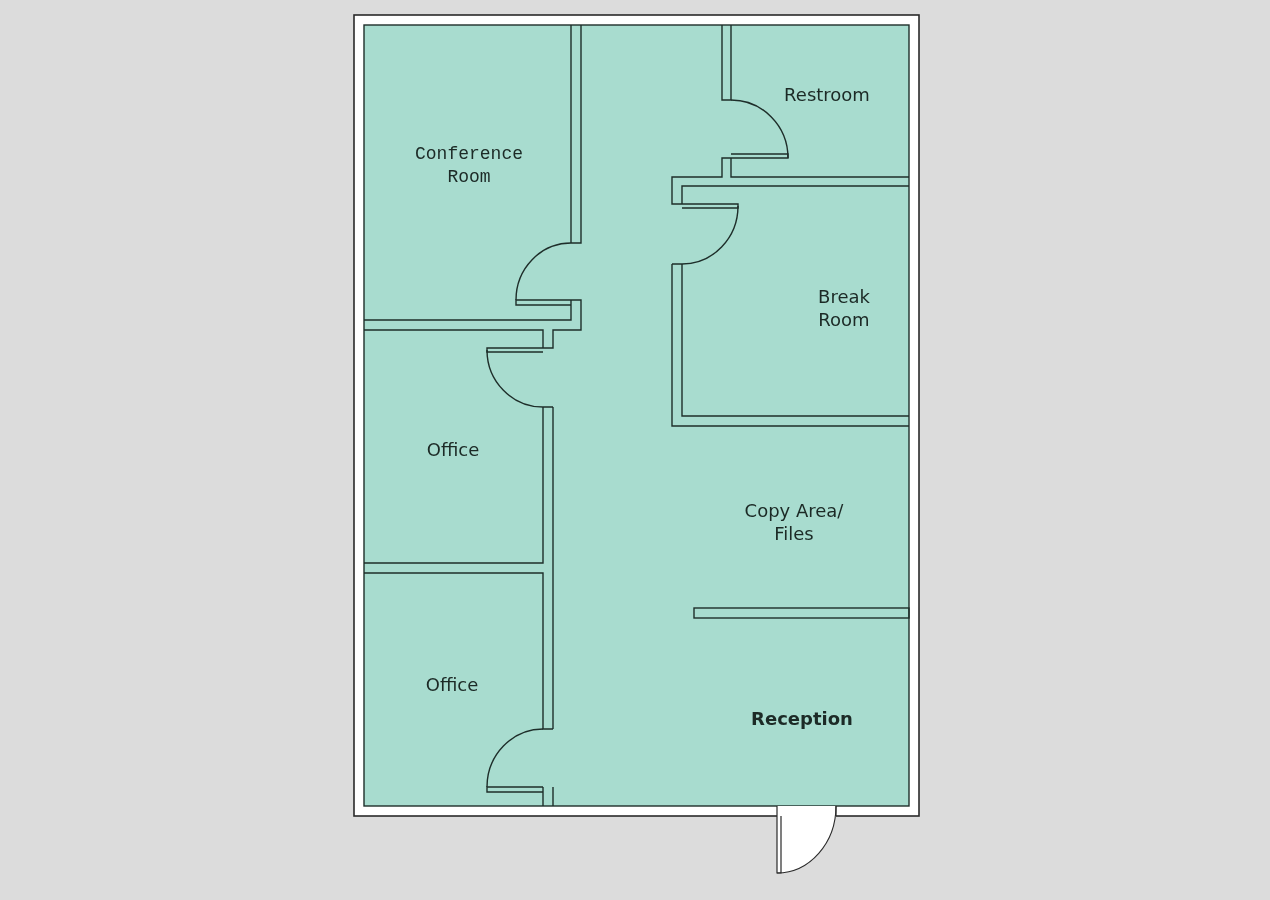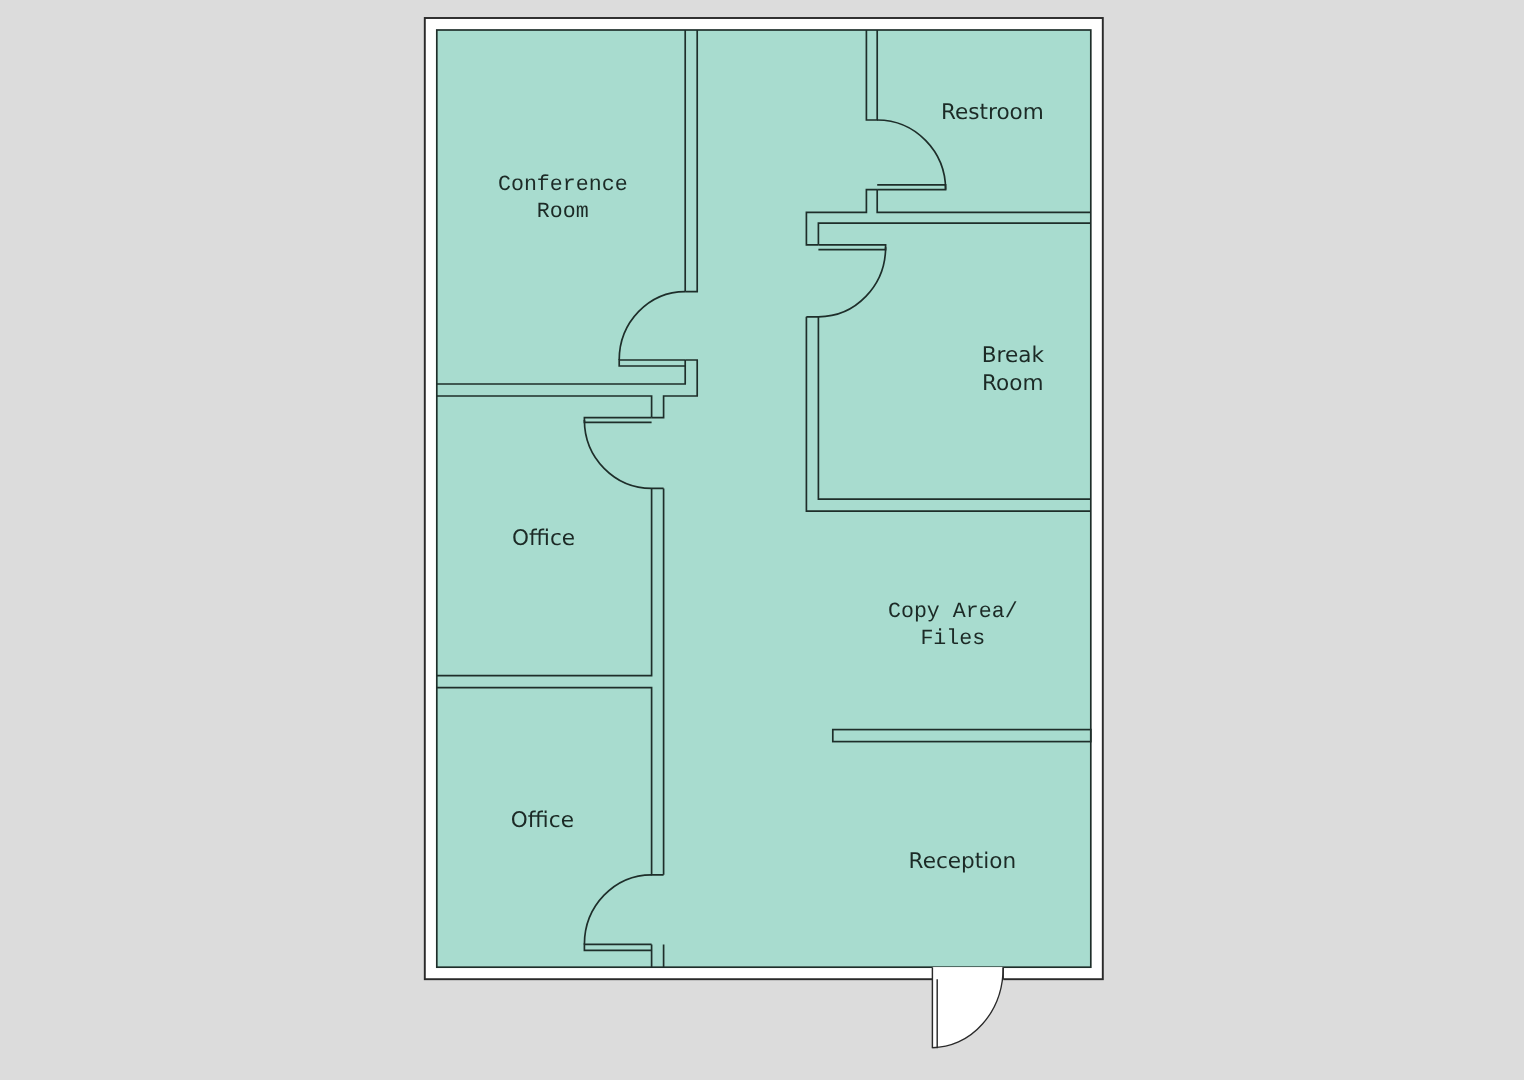--- a/index.html
+++ b/index.html
@@ -69,16 +69,16 @@
   <path d="M777,873 A59,67 0 0 0 836,806" fill="none" stroke="#2a2a2a" stroke-width="1.1"></path>
   <line x1="836" y1="806" x2="836" y2="816" stroke="#2a2a2a" stroke-width="1.2"></line>
 </svg>
 
 <div class="room-label" style="left:469px; top:166px;font-family:Liberation Mono, monospace;">Conference
 Room</div>
 <div class="room-label" style="left:827px; top:94px;">Restroom</div>
 <div class="room-label" style="left:796px; top:308px;margin-left:48px;">Break
 Room</div>
 <div class="room-label" style="left:453px; top:449px;">Office</div>
-<div class="room-label" style="left:794px; top:522px;font-family:Liberation Mono, monospace;">Copy Area/
+<div class="room-label" style="left:794px; top:522px;">Copy Area/
 Files</div>
 <div class="room-label" style="left:452px; top:684px;">Office</div>
-<div class="room-label" style="left:802px; top:718px;">Reception</div>
+<div class="room-label" style="left:802px; top:718px;font-weight:bold;">Reception</div>
 
 </body></html>

